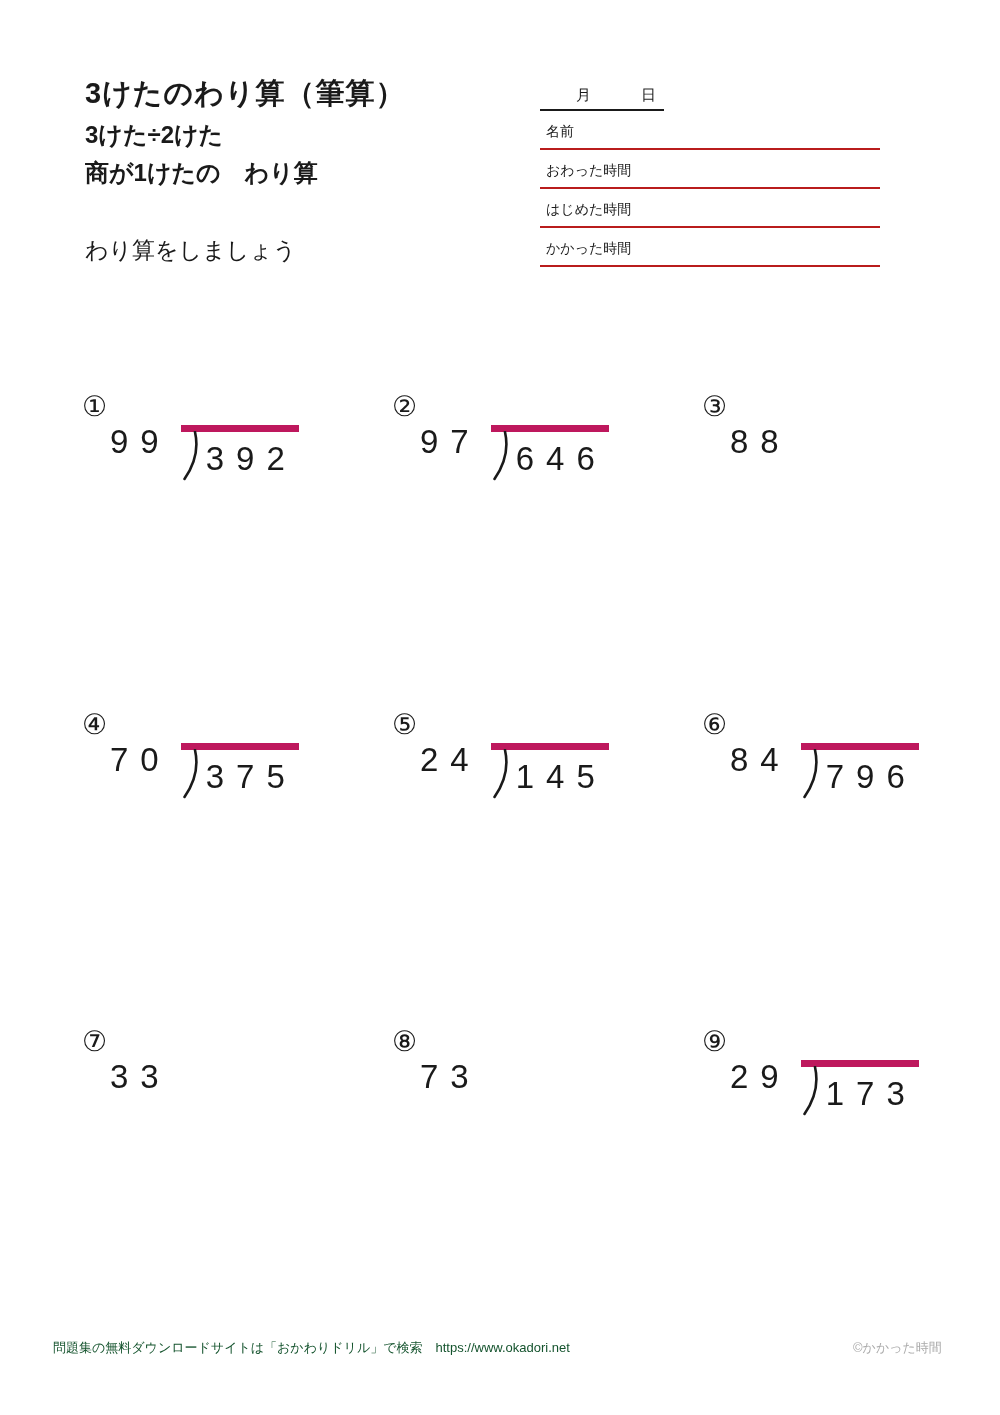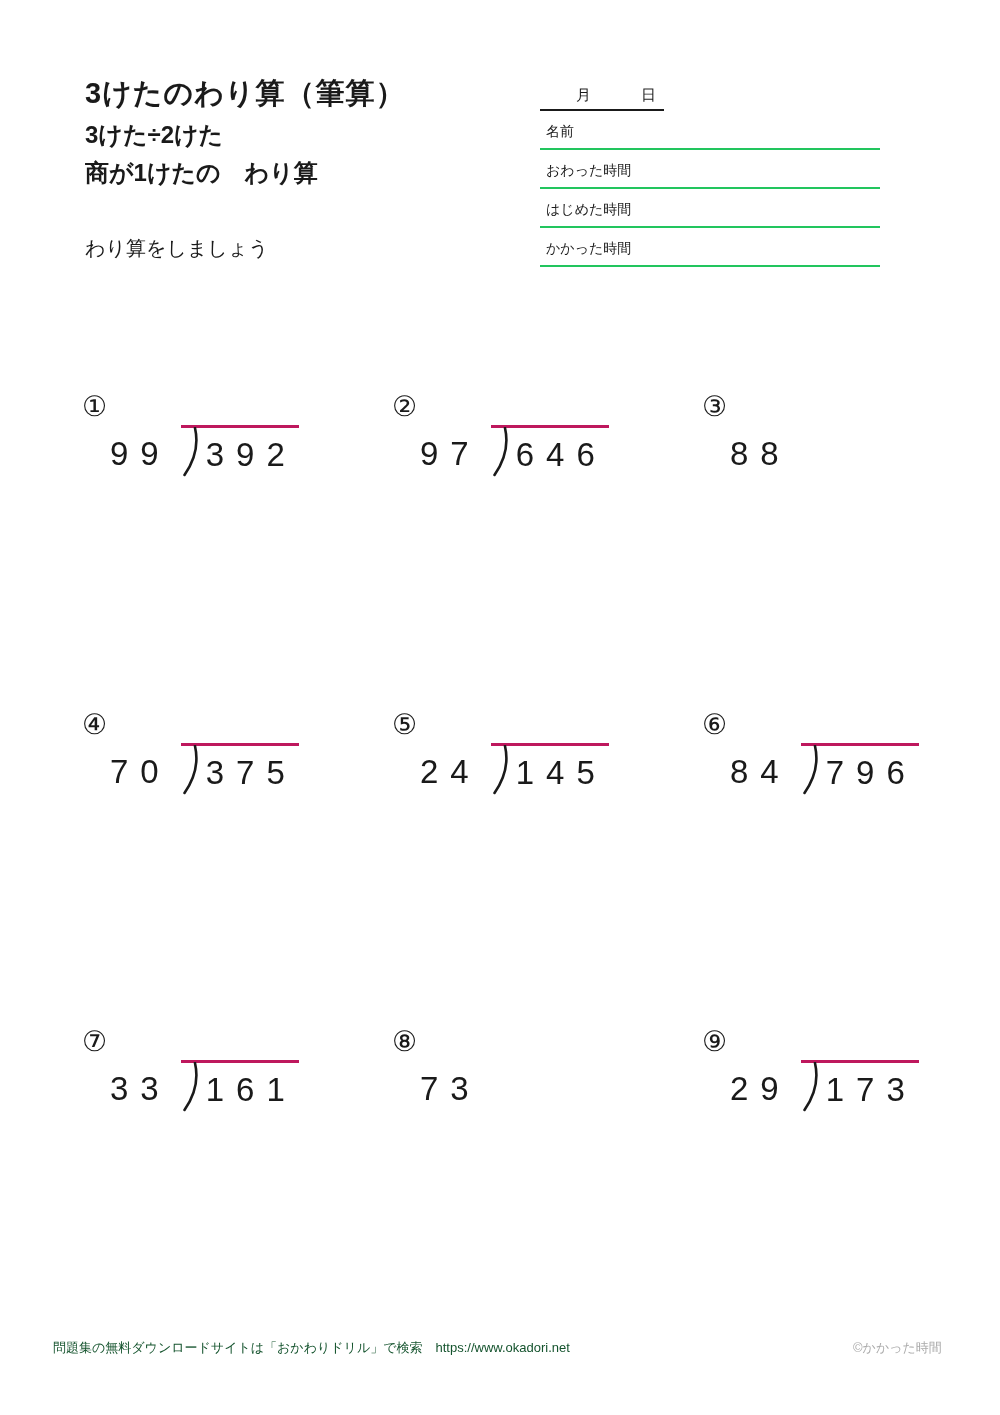--- a/index.html
+++ b/index.html
@@ -8,43 +8,43 @@
     width:1000px; height:1415px; position:relative;
     font-family:"Liberation Sans","DejaVu Sans",sans-serif;
     color:#1a1a1a;
   }
   .abs { position:absolute; }
 
   
   .title { left:85px; top:74px; font-size:29px; font-weight:bold; letter-spacing:1px; }
   .subtitle1 { left:85px; top:119px; font-size:24px; font-weight:bold; }
   .subtitle2 { left:85px; top:157px; font-size:24px; font-weight:bold; }
-  .instruction { left:85px; top:235px; font-size:20px; font-weight:normal; }
+  .instruction { left:85px; top:235px; font-size:23px; font-weight:normal; }
 
   
   .info-form { left:540px; top:83px; width:340px; }
   .date-row {
     width:124px; height:28px; border-bottom:2px solid #1a1a1a;
     display:flex; align-items:flex-end; padding:0 0 4px 36px; gap:50px;
     font-size:15px;
   }
   .form-row {
-    width:340px; height:39px; border-bottom:2px solid #22c55e;
+    width:340px; height:39px; border-bottom:2px solid #b91c1c;
     display:flex; align-items:flex-end; padding:0 0 7px 6px;
     font-size:14px;
   }
 
   
   .problem { position:absolute; width:300px; }
   .pnum { font-size:28px; line-height:1; margin-bottom:4px; }
   .expr { display:flex; align-items:flex-start; margin-left:28px; }
   .digits { font-size:33px; line-height:1; letter-spacing:12px; white-space:nowrap; }
-  .divisor { margin-top:12px; margin-right:10px; }
+  .divisor { margin-right:10px; }
   .dwrap {
-    position:relative; border-top:3px solid #be185d;
+    position:relative; border-top:7px solid #be185d;
     padding:10px 2px 6px 25px; min-height:50px;
   }
   .bracket { position:absolute; left:2px; top:-1px; }
 
   
   .footer-left  { left:53px;  top:1339px; font-size:13px; color:#14532d; }
   .footer-right { left:853px; top:1339px; font-size:13px; color:#ababab; }
 </style>
 </head>
 <body>
@@ -143,26 +143,20 @@
         </svg>
         <span class="digits dividend">796</span>
       </div>
     </div>
   </div>
 
   <div class="problem" style="left: 82px; top: 1028px;">
     <div class="pnum">⑦</div>
     <div class="expr">
       <span class="digits divisor">33</span>
-      <div class="dwrap">
-        <svg class="bracket" width="17" height="50" viewBox="0 0 17 50">
-          <path d="M12 1 Q17.5 25 1.5 48" fill="none" stroke="#1a1a1a" stroke-width="2.6" stroke-linecap="round"></path>
-        </svg>
-        <span class="digits dividend">161</span>
-      </div>
     </div>
   </div>
 
   <div class="problem" style="left: 392px; top: 1028px;">
     <div class="pnum">⑧</div>
     <div class="expr">
       <span class="digits divisor">73</span>
     </div>
   </div>
 

